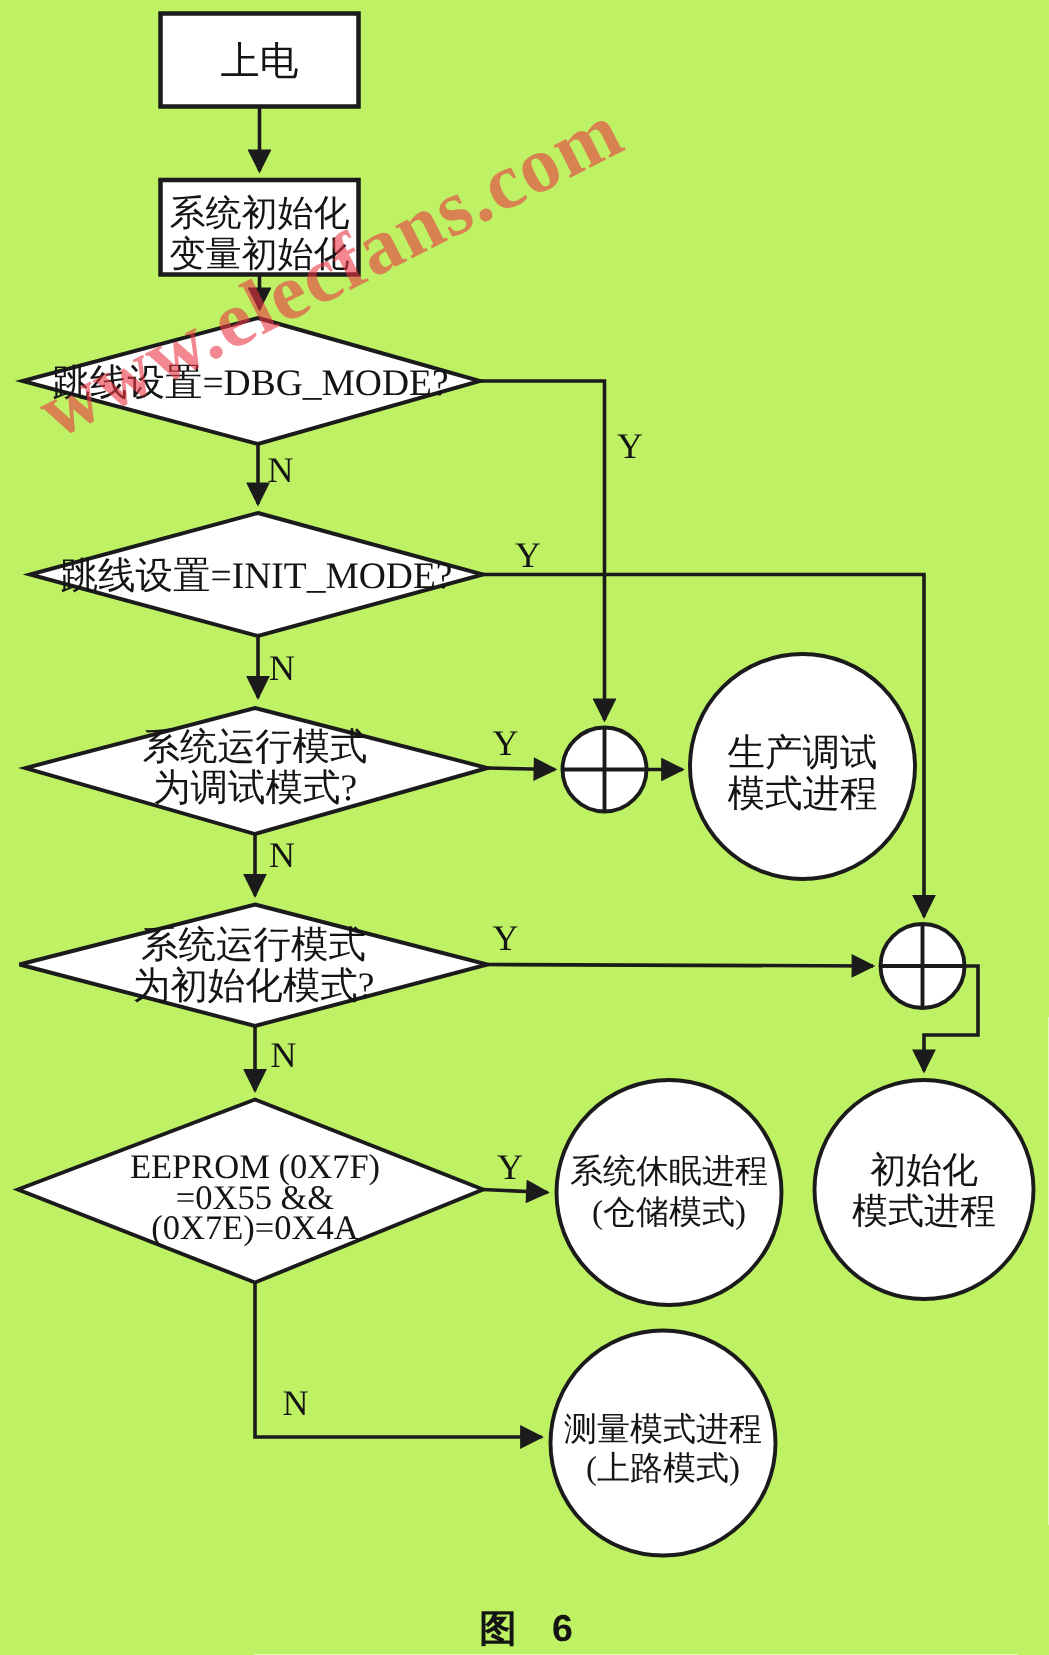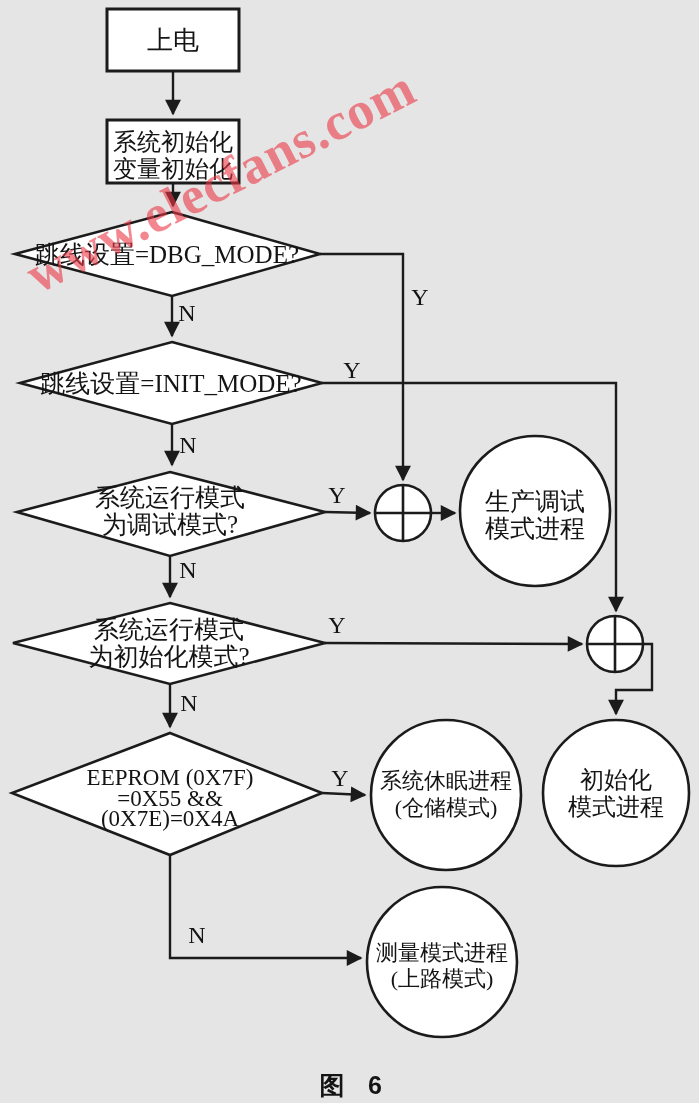--- a/index.html
+++ b/index.html
@@ -1,20 +1,20 @@
 <!DOCTYPE html>
 <html><head>
 <meta charset="utf-8">
 <style>
   html, body { margin: 0; padding: 0; background: #ffffff; }
   .stage {
     position: relative;
     width: 699px;
     height: 1103px;
-    background: #e5e5e5;
+    background: #bef264;
     overflow: hidden;
     font-family: "Liberation Serif", "DejaVu Serif", serif;
   }
   svg { position: absolute; left: 0; top: 0; }
   .shape { fill: #ffffff; stroke: #1b1b1b; stroke-width: 2.6px; }
   .box   { stroke-width: 3px; }
   .edge  { fill: none; stroke: #1b1b1b; stroke-width: 2.4px; }
   .jx    { fill: none; stroke: #1b1b1b; stroke-width: 2.6px; }
   text {
     font-family: "Liberation Serif", "DejaVu Serif", serif;

